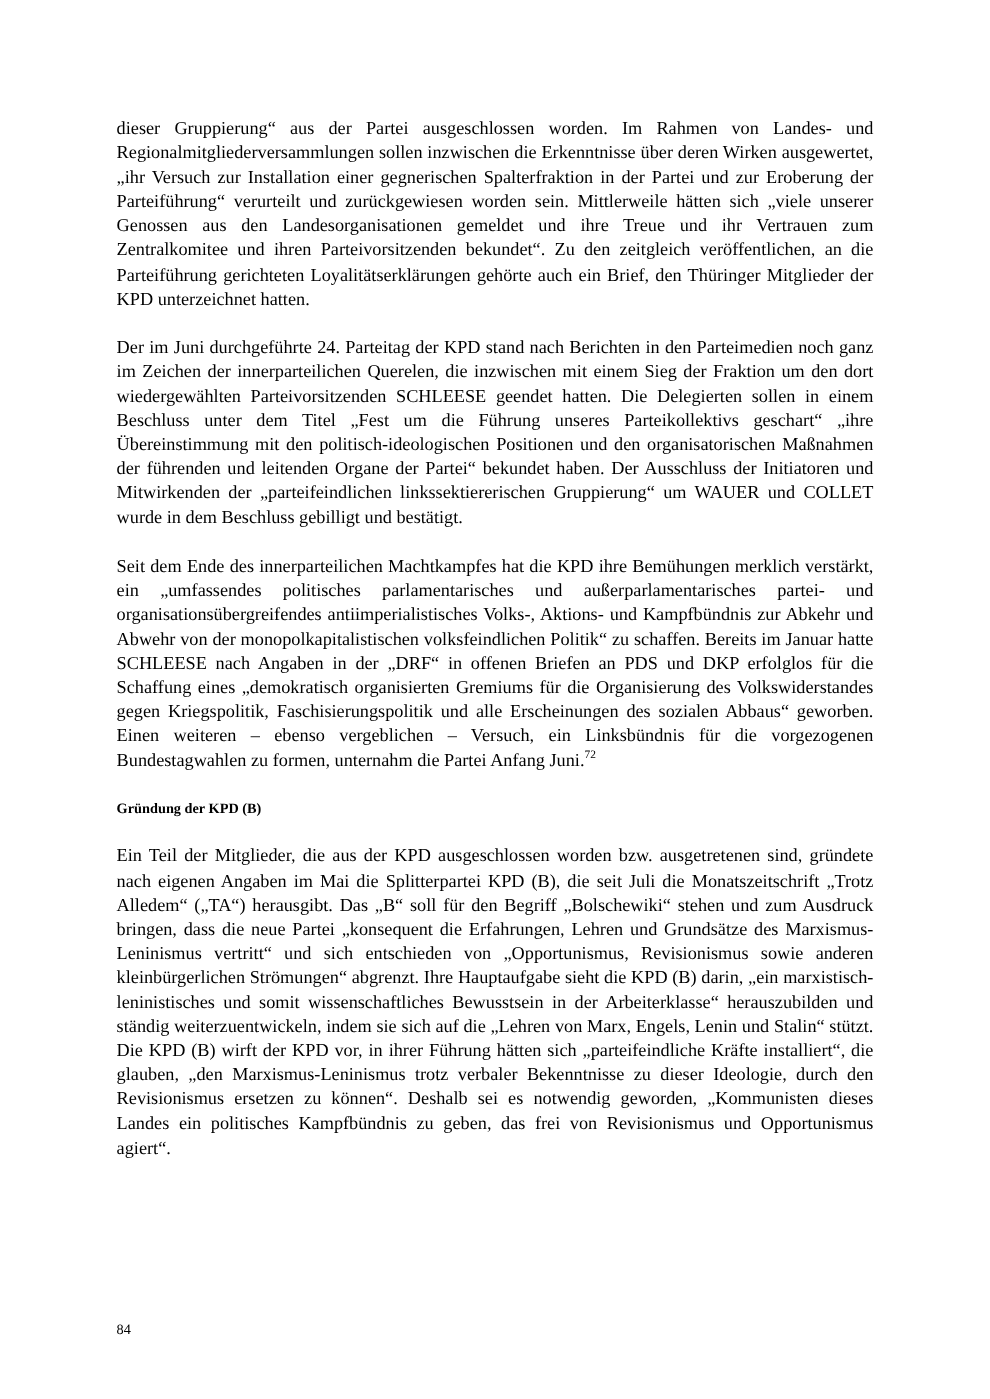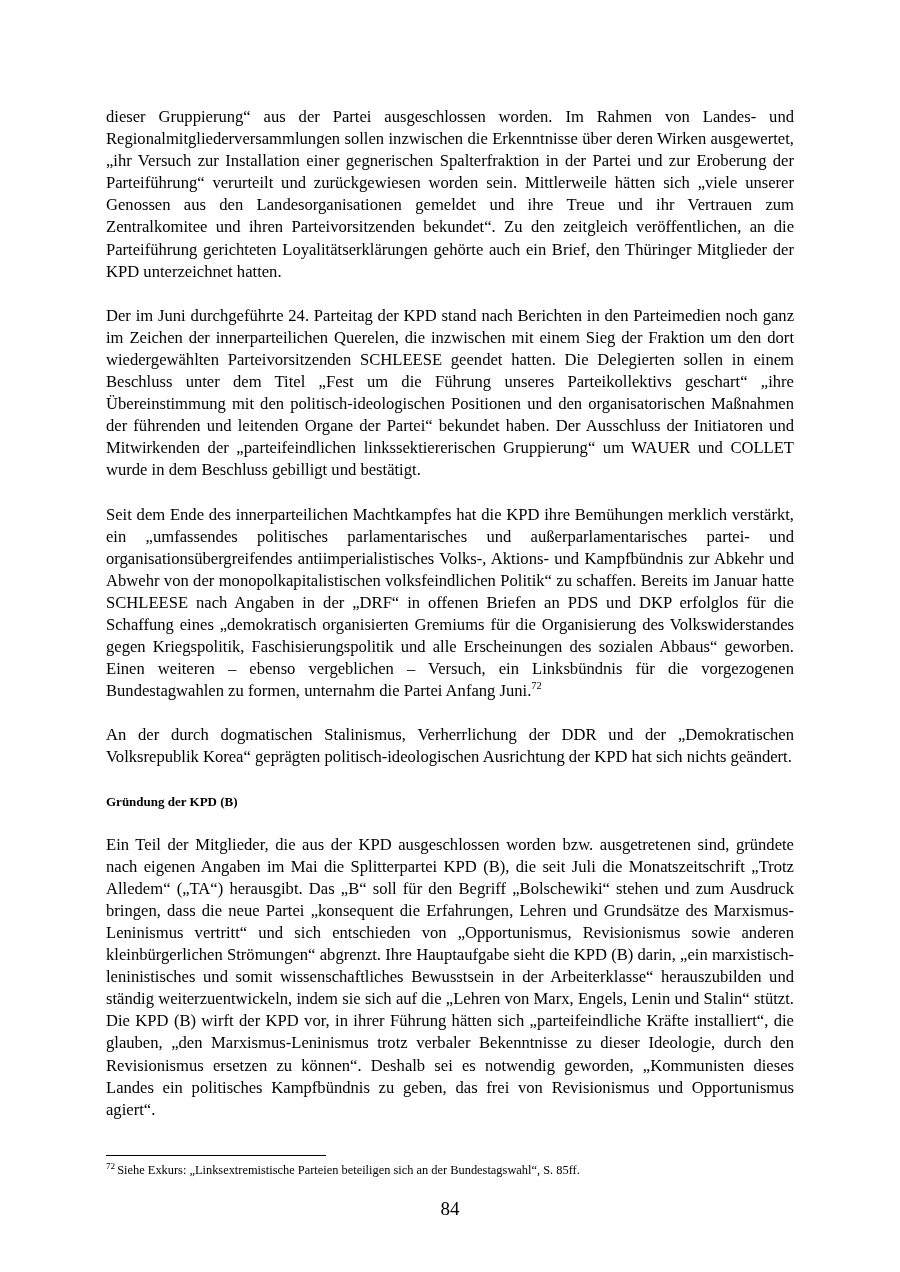--- a/index.html
+++ b/index.html
@@ -68,22 +68,22 @@
     font-size: 9.2px;
     vertical-align: super;
     line-height: 0;
     margin-right: 2px;
   }
   .page-number {
     position: absolute;
     left: 0;
     top: 1198px;
     width: 688px;
-    text-align: center;
-    font-size: 19px;
+    text-align: left;
+    font-size: 13px;
     line-height: 22px;
   }
   sup.fn-ref {
     font-size: 10.4px;
     vertical-align: super;
     line-height: 0;
   }
 </style>
 </head>
 <body>
@@ -91,28 +91,23 @@
 <div class="page">
 
   <div class="body-text">
 
     <p class="para">dieser Gruppierung“ aus der Partei ausgeschlossen worden. Im Rahmen von Landes- und Regionalmitgliederversammlungen sollen inzwischen die Erkenntnisse über deren Wirken ausgewertet, „ihr Versuch zur Installation einer gegnerischen Spalterfraktion in der Partei und zur Eroberung der Parteiführung“ verurteilt und zurückgewiesen worden sein. Mittlerweile hätten sich „viele unserer Genossen aus den Landesorganisationen gemeldet und ihre Treue und ihr Vertrauen zum Zentralkomitee und ihren Parteivorsitzenden bekundet“. Zu den zeitgleich veröffentlichen, an die Parteiführung gerichteten Loyalitätserklärungen gehörte auch ein Brief, den Thüringer Mitglieder der KPD unterzeichnet hatten.</p>
 
     <p class="para">Der im Juni durchgeführte 24. Parteitag der KPD stand nach Berichten in den Parteimedien noch ganz im Zeichen der innerparteilichen Querelen, die inzwischen mit einem Sieg der Fraktion um den dort wiedergewählten Parteivorsitzenden SCHLEESE geendet hatten. Die Delegierten sollen in einem Beschluss unter dem Titel „Fest um die Führung unseres Parteikollektivs geschart“ „ihre Übereinstimmung mit den politisch-ideologischen Positionen und den organisatorischen Maßnahmen der führenden und leitenden Organe der Partei“ bekundet haben. Der Ausschluss der Initiatoren und Mitwirkenden der „parteifeindlichen linkssektiererischen Gruppierung“ um WAUER und COLLET wurde in dem Beschluss gebilligt und bestätigt.</p>
 
     <p class="para"><span>Seit dem Ende des innerparteilichen Machtkampfes hat die KPD ihre Bemühungen merklich verstärkt, ein „umfassendes politisches parlamentarisches und außerparlamentarisches partei- und organisationsübergreifendes antiimperialistisches Volks-, Aktions- und Kampfbündnis zur Abkehr und Abwehr von der monopolkapitalistischen volksfeindlichen Politik“ zu schaffen. Bereits im Januar hatte SCHLEESE nach Angaben in der „DRF“ in offenen Briefen an PDS und DKP erfolglos für die Schaffung eines „demokratisch organisierten Gremiums für die Organisierung des Volkswiderstandes gegen Kriegspolitik, Faschisierungspolitik und alle Erscheinungen des sozialen Abbaus“ geworben. Einen weiteren – ebenso vergeblichen – Versuch, ein Linksbündnis für die vorgezogenen Bundestagwahlen zu formen, unternahm die Partei Anfang Juni.</span><sup class="fn-ref">72</sup></p>
 
-    <p class="para">An der durch dogmatischen Stalinismus, Verherrlichung der DDR und der „Demokratischen Volksrepublik Korea“ geprägten politisch-ideologischen Ausrichtung der KPD hat sich nichts geändert.</p>
 
     <h2 class="section-heading">Gründung der KPD (B)</h2>
 
     <p class="para">Ein Teil der Mitglieder, die aus der KPD ausgeschlossen worden bzw. ausgetretenen sind, gründete nach eigenen Angaben im Mai die Splitterpartei KPD (B), die seit Juli die Monatszeitschrift „Trotz Alledem“ („TA“) herausgibt. Das „B“ soll für den Begriff „Bolschewiki“ stehen und zum Ausdruck bringen, dass die neue Partei „konsequent die Erfahrungen, Lehren und Grundsätze des Marxismus-Leninismus vertritt“ und sich entschieden von „Opportunismus, Revisionismus sowie anderen kleinbürgerlichen Strömungen“ abgrenzt. Ihre Hauptaufgabe sieht die KPD (B) darin, „ein marxistisch-leninistisches und somit wissenschaftliches Bewusstsein in der Arbeiterklasse“ herauszubilden und ständig weiterzuentwickeln, indem sie sich auf die „Lehren von Marx, Engels, Lenin und Stalin“ stützt. Die KPD (B) wirft der KPD vor, in ihrer Führung hätten sich „parteifeindliche Kräfte installiert“, die glauben, „den Marxismus-Leninismus trotz verbaler Bekenntnisse zu dieser Ideologie, durch den Revisionismus ersetzen zu können“. Deshalb sei es notwendig geworden, „Kommunisten dieses Landes ein politisches Kampfbündnis zu geben, das frei von Revisionismus und Opportunismus agiert“.</p>
 
   </div>
 
-  <div class="footnote-area">
-    <div class="footnote-rule"></div>
-    <div class="footnote"><sup>72</sup><span>Siehe Exkurs: „Linksextremistische Parteien beteiligen sich an der Bundestagswahl“, S. 85ff.</span></div>
-  </div>
 
   <div class="page-number">84</div>
 
 </div>
 
 </body></html>

